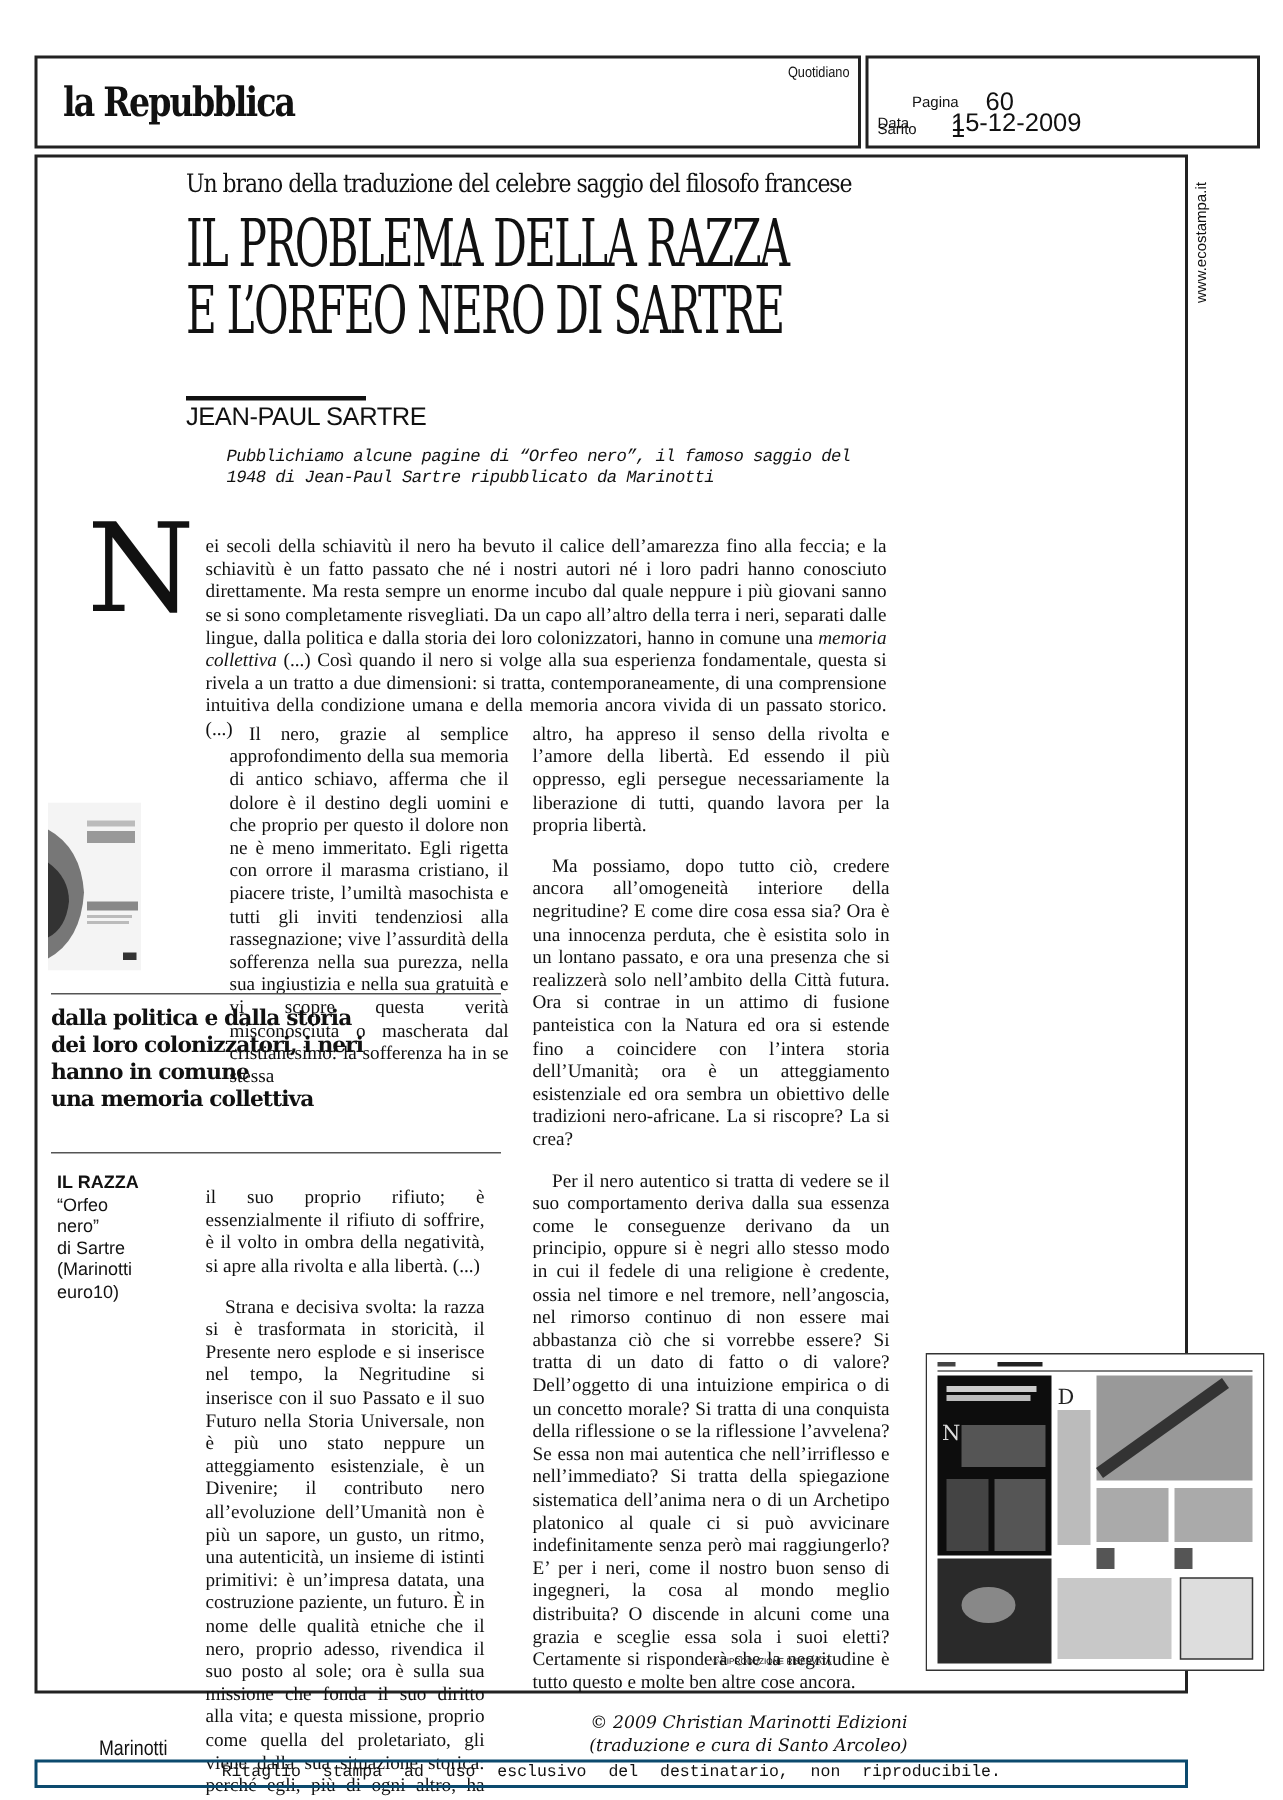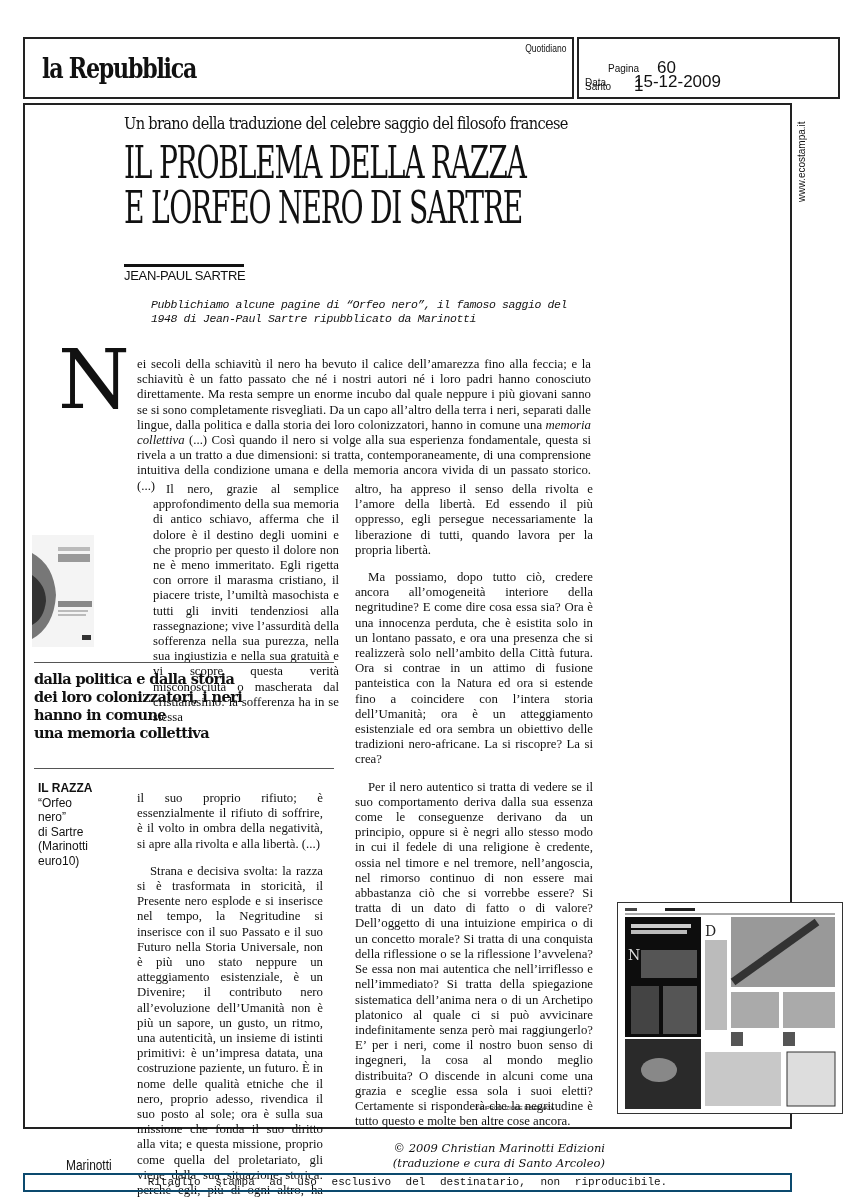--- a/index.html
+++ b/index.html
@@ -23,21 +23,21 @@
   .side-url { left:788px; top:120px; width:40px; height:90px; }
   .side-url span { position:absolute; left:8px; top:82px; transform:rotate(-90deg); transform-origin:left top; font-family:"Liberation Sans", sans-serif; font-size:10px; white-space:nowrap; }
   .side-code span { position:absolute; left:8px; top:1100px; transform:rotate(-90deg); transform-origin:left top; font-family:"Liberation Sans", sans-serif; font-size:10px; white-space:nowrap; }
 
   .bottom-src { left:66px; top:1157px; font-family:"Liberation Sans", sans-serif; font-size:14px; transform:scaleX(0.85); transform-origin:left; }
 
   
   .kicker { left:124px; top:113px; font-family:"DejaVu Serif", serif; font-size:17px; letter-spacing:-0.8px; transform:scaleX(0.86); transform-origin:left; white-space:nowrap; }
   .headline { left:124px; top:140px; font-family:"DejaVu Serif", serif; font-size:44px; line-height:45px; letter-spacing:-2px; transform:scaleX(0.64); transform-origin:left; white-space:nowrap; font-weight:normal; }
   .byline-rule { left:124px; top:264px; width:120px; height:3px; background:#111; }
-  .byline { left:124px; top:268px; font-family:"Liberation Sans", sans-serif; font-size:13px; letter-spacing:-0.3px; }
+  .byline { left:124px; top:268px; font-family:"Liberation Sans", sans-serif; font-size:17px; letter-spacing:-0.3px; }
   .standfirst { left:151px; top:298px; width:440px; font-family:Liberation Mono, monospace; font-style:italic; font-size:11.5px; line-height:14px; letter-spacing:-0.4px; }
 
   .body-text { font-family:"Liberation Serif", serif; font-size:12.8px; line-height:15.2px; text-align:justify; }
   .body-text p { margin:12px; text-indent:13px; }
   .body-text p.noindent { text-indent:0; }
 
   .dropcap { left:58px; top:345px; font-family:"DejaVu Serif", serif; font-size:82px; line-height:70px; }
   .lead { left:125px; top:345px; width:478px; }
 
   .col1 { left:141px; top:470px; width:210px; }

